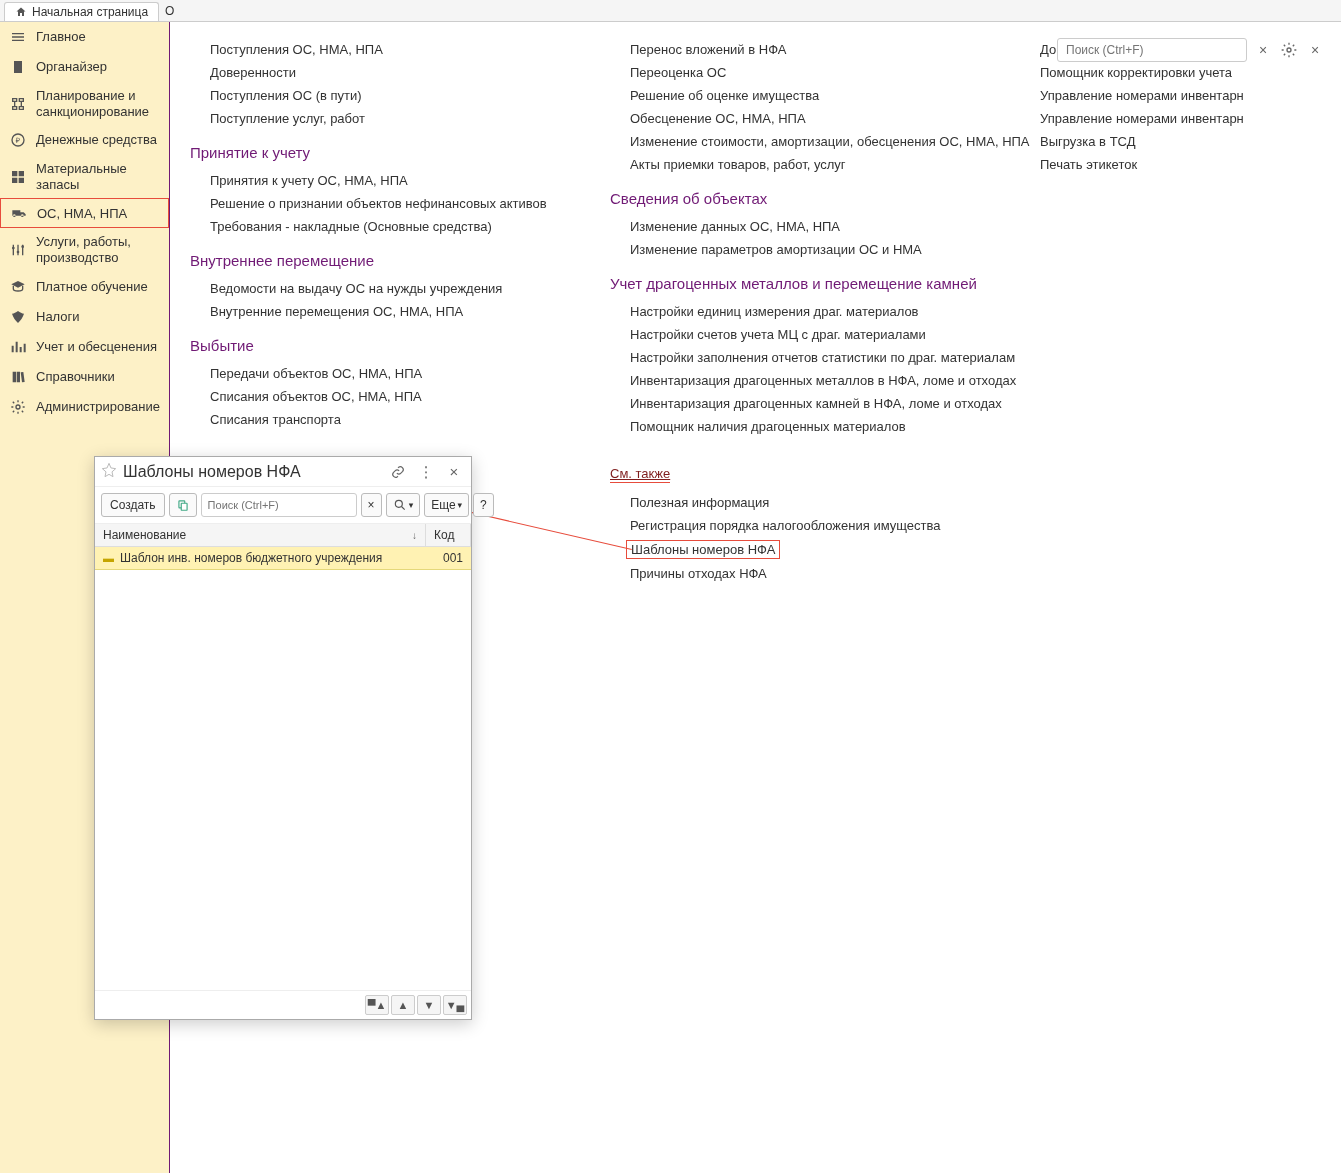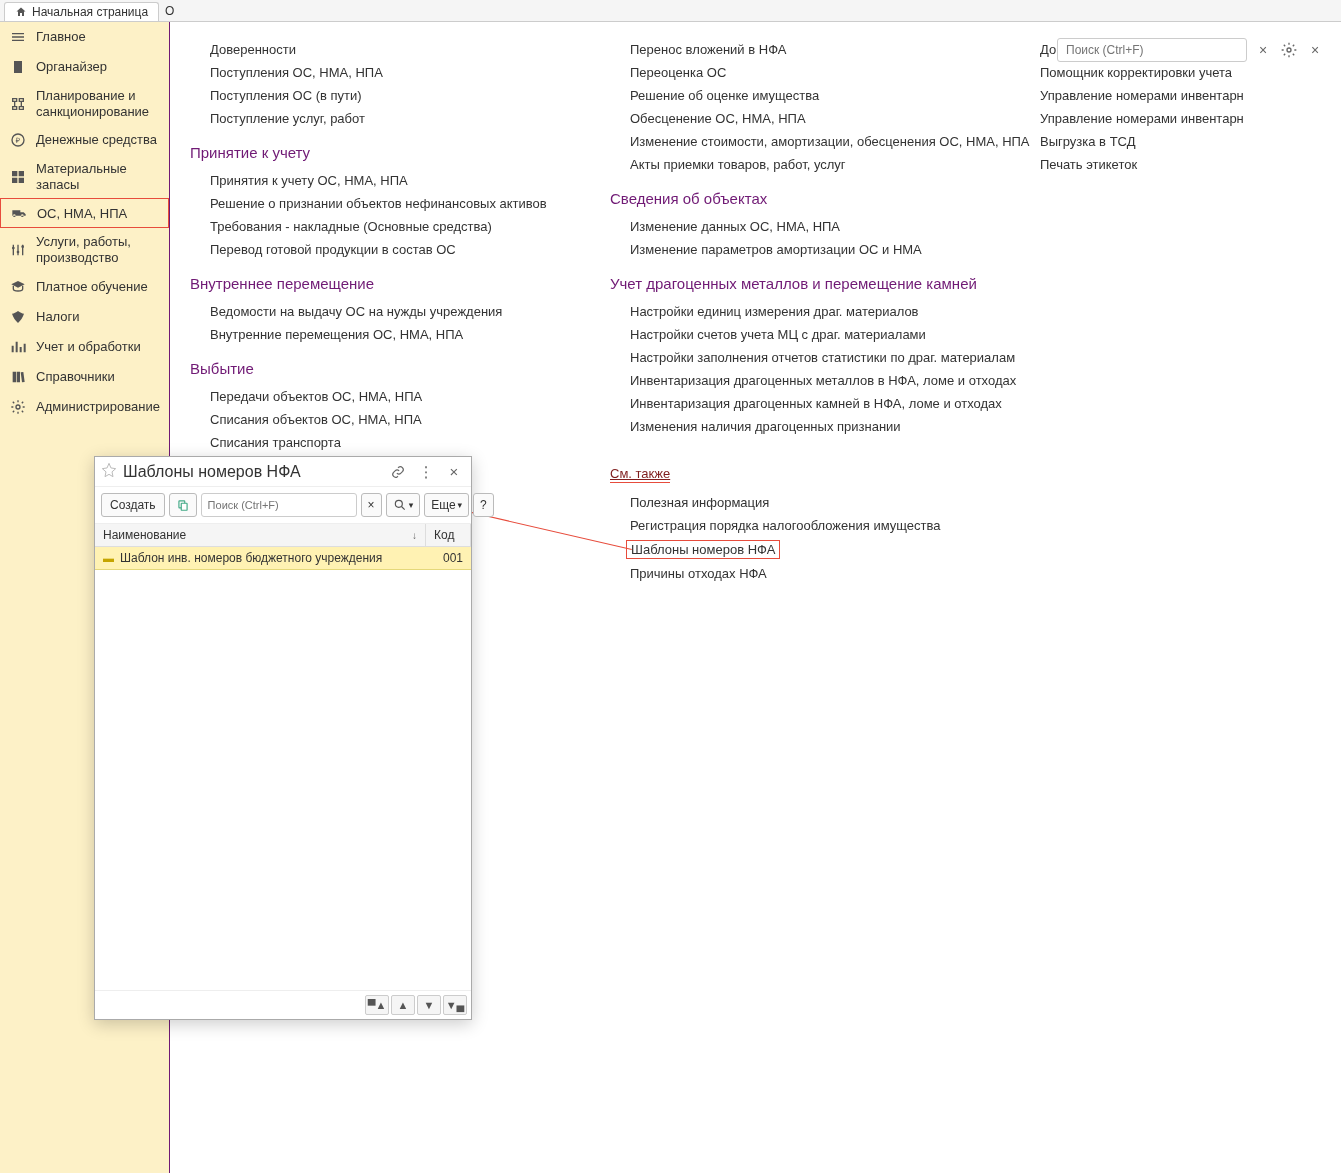--- a/index.html
+++ b/index.html
@@ -133,21 +133,21 @@
     <div class="side-item">
         <svg viewBox="0 0 24 24">
           <path d="M12 3c-3 2-6 4-9 4 2 6 5 10 9 14 4-4 7-8 9-14-3 0-6-2-9-4z"></path>
         </svg>
         <span class="lbl">Налоги</span>
       </div>
     <div class="side-item">
         <svg viewBox="0 0 24 24">
           <path d="M4 20V10M10 20V4M16 20v-8M22 20V7" stroke="#555" stroke-width="3"></path>
         </svg>
-        <span class="lbl">Учет и обработки</span>
+        <span class="lbl">Учет и обесценения</span>
       </div>
     <div class="side-item">
         <svg viewBox="0 0 24 24">
           <path d="M4 4h5v16H4zM10 4h5v16h-5zM16 5l4-.5 2 15-4 .5z"></path>
         </svg>
         <span class="lbl">Справочники</span>
       </div>
     <div class="side-item">
         <svg viewBox="0 0 24 24">
           <circle cx="12" cy="12" r="3" fill="none" stroke="#555" stroke-width="2"></circle>
@@ -165,29 +165,28 @@
           <svg viewBox="0 0 24 24" fill="none" stroke="#666" stroke-width="2">
             <circle cx="12" cy="12" r="3"></circle>
             <path d="M12 1v3M12 20v3M4.2 4.2l2.1 2.1M17.7 17.7l2.1 2.1M1 12h3M20 12h3M4.2 19.8l2.1-2.1M17.7 6.3l2.1-2.1"></path>
           </svg>
         </div>
       <div class="close-top">×</div>
     </div>
 
     <div class="columns">
       <div class="col col1">
+        <div class="link-item">Поступления ОС, НМА, НПА</div>
         <div class="link-item">Доверенности</div>
-        <div class="link-item">Поступления ОС, НМА, НПА</div>
         <div class="link-item">Поступления ОС (в пути)</div>
         <div class="link-item">Поступление услуг, работ</div>
         <div class="section-heading">Принятие к учету</div>
         <div class="link-item">Принятия к учету ОС, НМА, НПА</div>
         <div class="link-item">Решение о признании объектов нефинансовых активов</div>
         <div class="link-item">Требования - накладные (Основные средства)</div>
-        <div class="link-item">Перевод готовой продукции в состав ОС</div>
         <div class="section-heading">Внутреннее перемещение</div>
         <div class="link-item">Ведомости на выдачу ОС на нужды учреждения</div>
         <div class="link-item">Внутренние перемещения ОС, НМА, НПА</div>
         <div class="section-heading">Выбытие</div>
         <div class="link-item">Передачи объектов ОС, НМА, НПА</div>
         <div class="link-item">Списания объектов ОС, НМА, НПА</div>
         <div class="link-item">Списания транспорта</div>
       </div>
 
       <div class="col col2">
@@ -199,21 +198,21 @@
         <div class="link-item">Акты приемки товаров, работ, услуг</div>
         <div class="section-heading">Сведения об объектах</div>
         <div class="link-item">Изменение данных ОС, НМА, НПА</div>
         <div class="link-item">Изменение параметров амортизации ОС и НМА</div>
         <div class="section-heading">Учет драгоценных металлов и перемещение камней</div>
         <div class="link-item">Настройки единиц измерения драг. материалов</div>
         <div class="link-item">Настройки счетов учета МЦ с драг. материалами</div>
         <div class="link-item">Настройки заполнения отчетов статистики по драг. материалам</div>
         <div class="link-item">Инвентаризация драгоценных металлов в НФА, ломе и отходах</div>
         <div class="link-item">Инвентаризация драгоценных камней в НФА, ломе и отходах</div>
-        <div class="link-item">Изменения наличия драгоценных признании</div>
+        <div class="link-item">Помощник наличия драгоценных материалов</div>
         <div style="margin-top:14px"><span class="see-also-head">См. также</span></div>
         <div class="link-item">Полезная информация</div>
         <div class="link-item">Регистрация порядка налогообложения имущества</div>
         <div><span class="link-item highlighted">Шаблоны номеров НФА</span></div>
         <div class="link-item">Причины отходах НФА</div>
       </div>
 
       <div class="col col3">
         <div class="link-item" style="padding-left:0">Дополнительные обработки</div>
         <div class="link-item" style="padding-left:0">Помощник корректировки учета</div>

